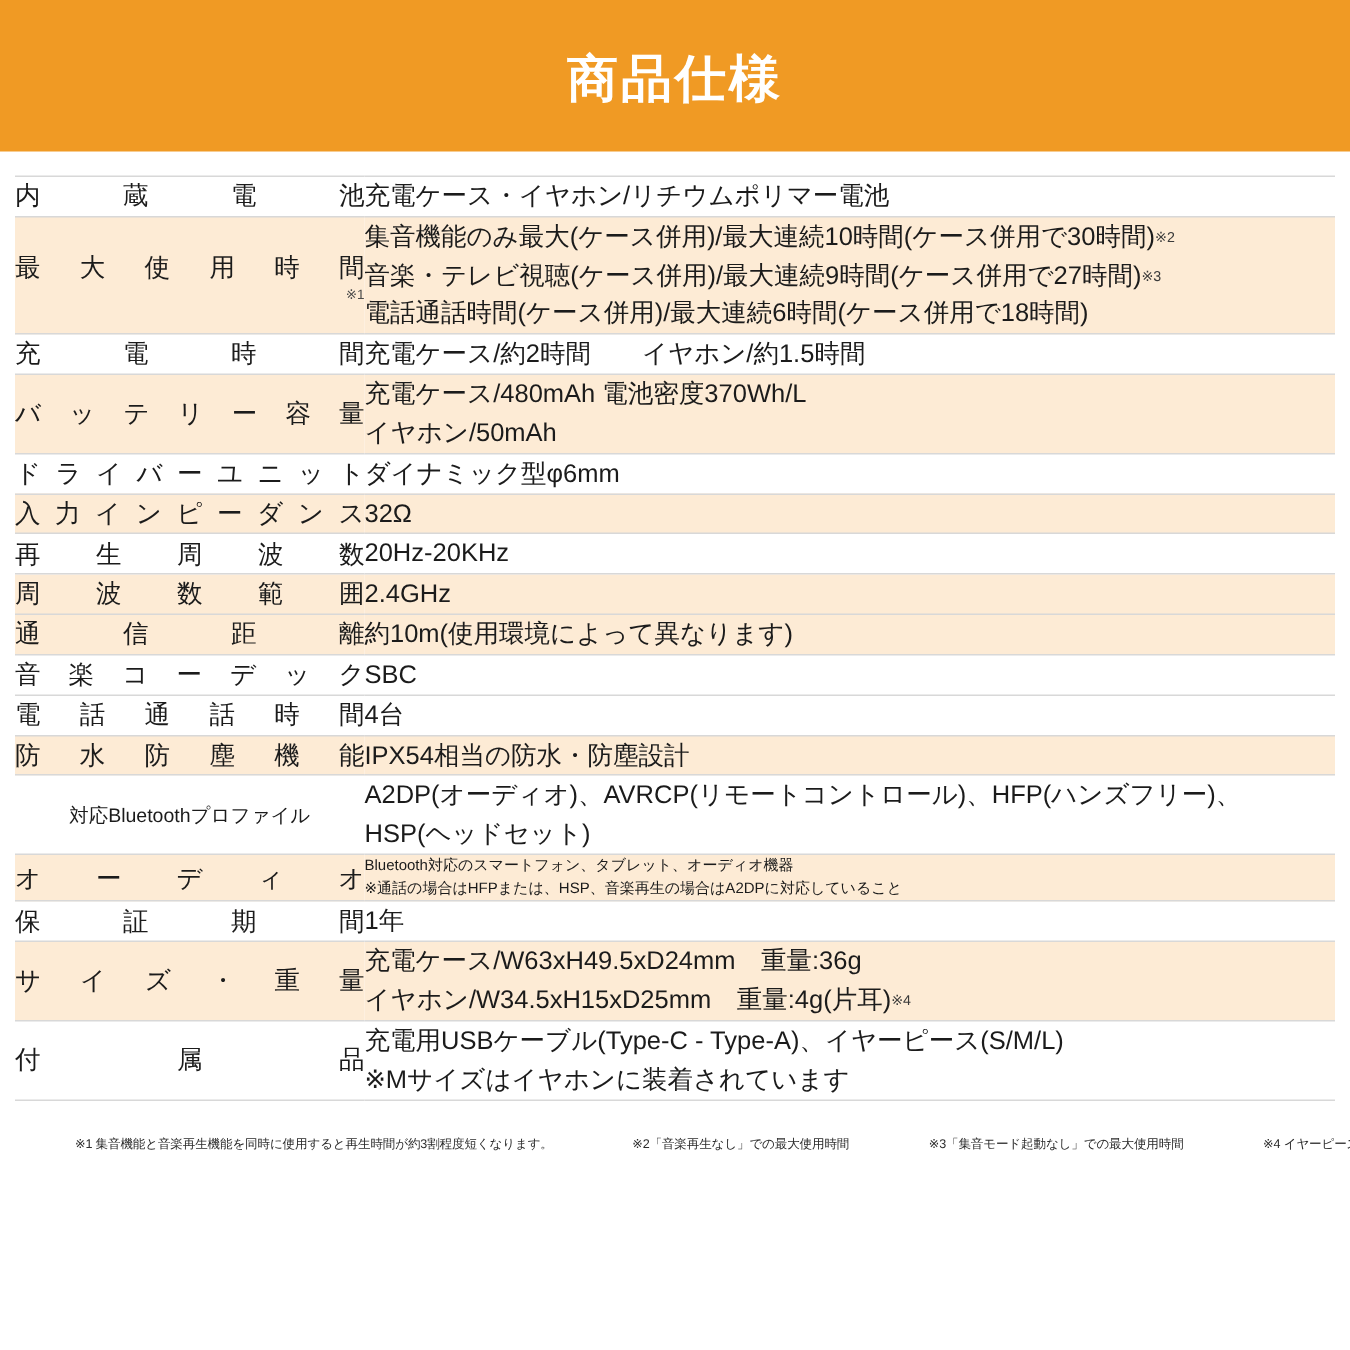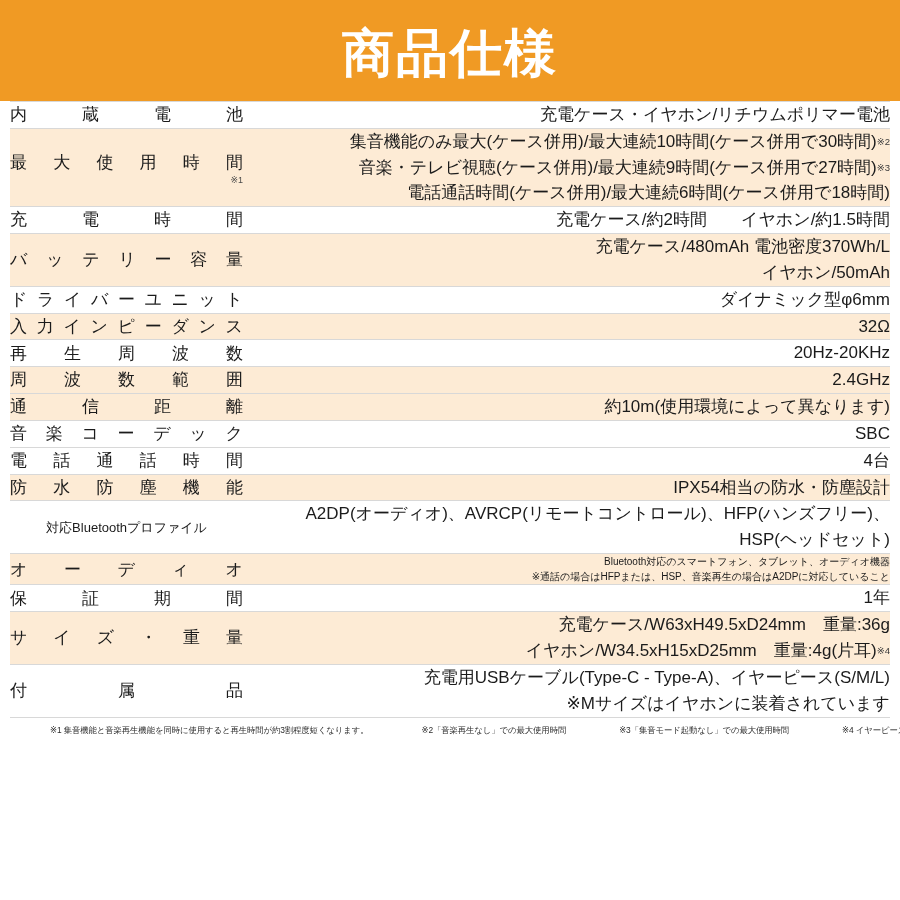--- a/index.html
+++ b/index.html
@@ -12,30 +12,30 @@
   #page{position:relative;width:900px;height:900px;}
 
   
   .banner{
     height:101px;width:900px;
     background:#f09a24;
     display:flex;align-items:center;justify-content:center;
   }
   .banner-title{
     color:#ffffff;
-    font-size:52px;
+    font-size:34px;
     font-weight:bold;
     letter-spacing:2px;
     line-height:1;
     margin-top:4px;
   }
 
   
   .table-wrap{
-    padding:0 10px;
+    padding:16px 10px;
     box-sizing:border-box;
     width:900px;
   }
   table.spec{
     width:880px;
     border-collapse:collapse;
     table-layout:fixed;
     background:#ffffff;
   }
   table.spec tr{background:#ffffff;}
@@ -79,21 +79,20 @@
     letter-spacing:0;
   }
 
   
   td.val{
     padding:6px 8px 6px 14px;
     box-sizing:border-box;
     font-size:17px;
     color:#1b1b1b;
     line-height:1.52;
-    text-align:right;
   }
   .val-line{display:block;white-space:nowrap;}
   .val-line.small{font-size:10px;}
   sup.mk{
     font-size:9.5px;
     vertical-align:2px;
     color:#3a3a3a;
     letter-spacing:0;
   }
 

